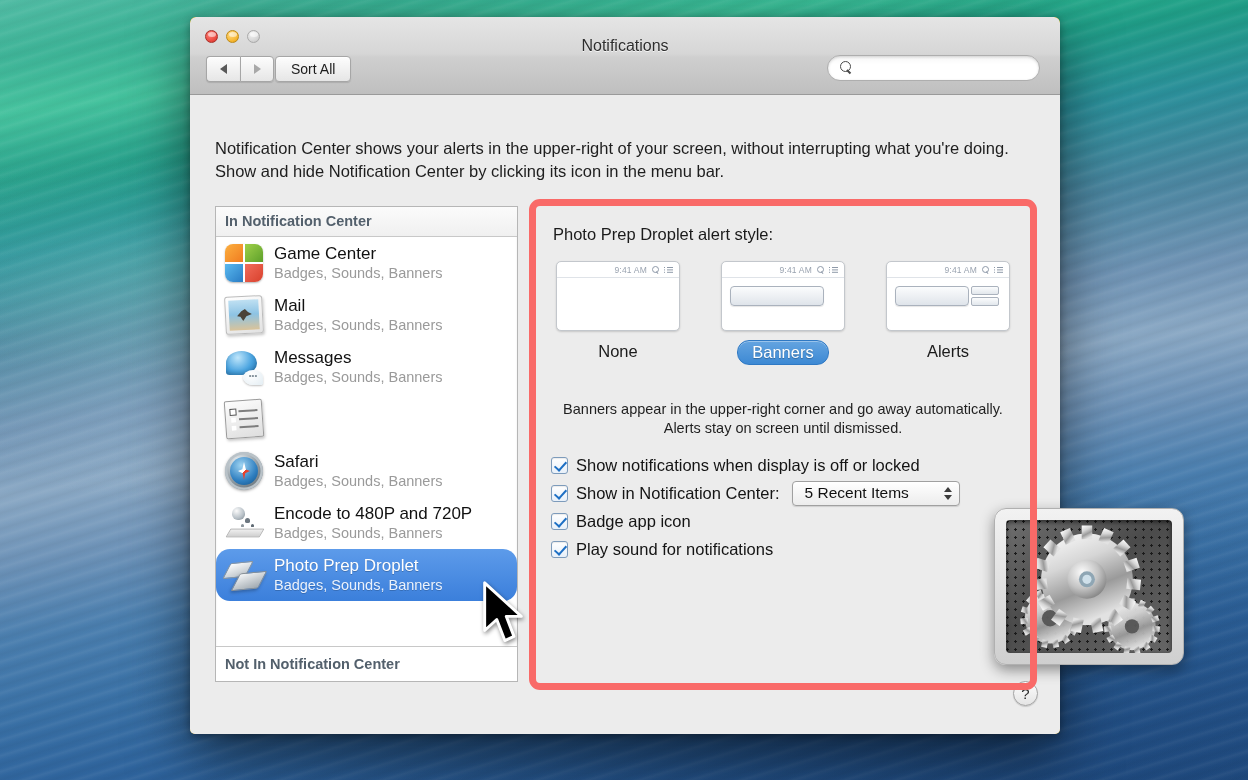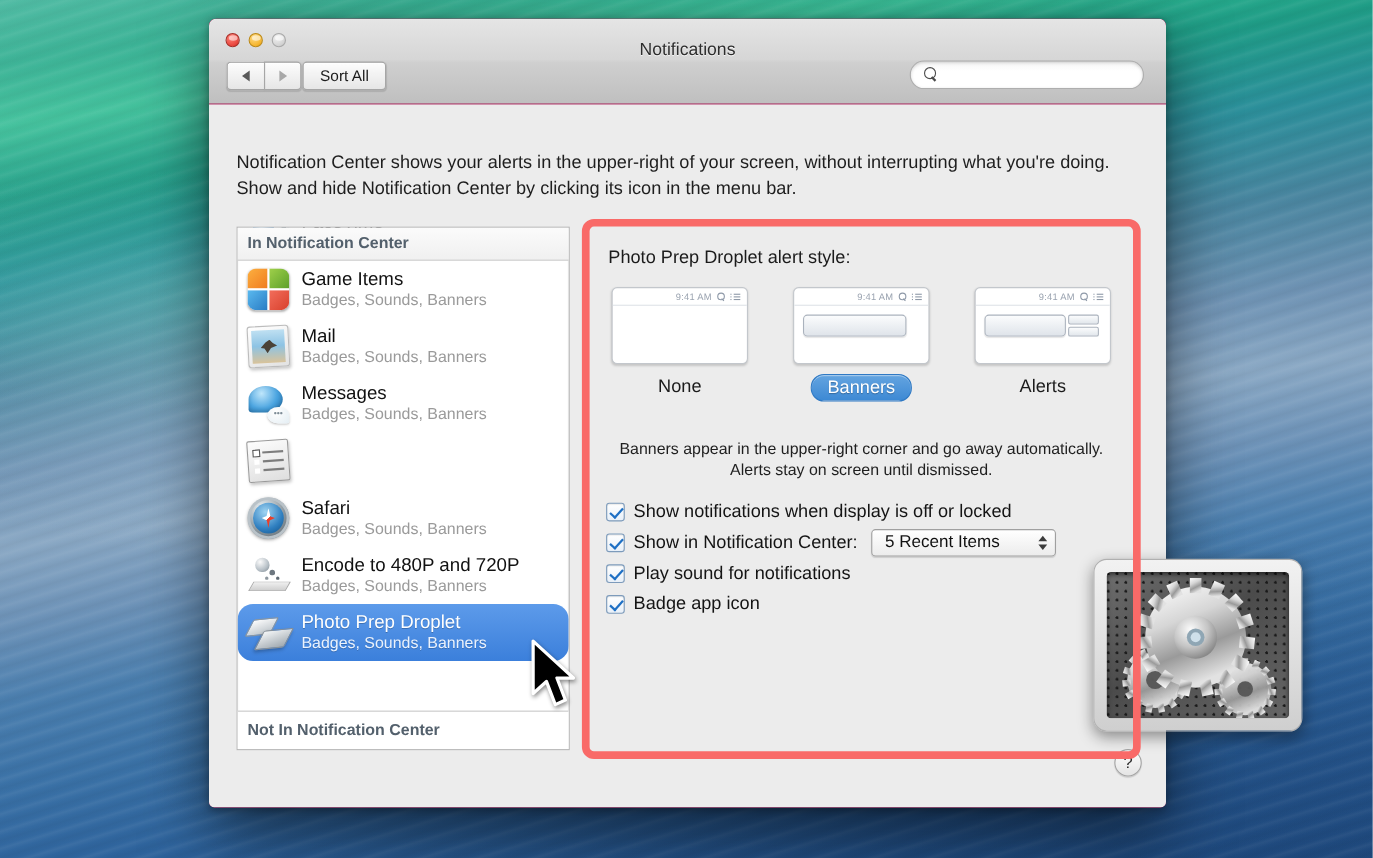--- a/index.html
+++ b/index.html
@@ -54,21 +54,21 @@
       radial-gradient(ellipse 900px 240px at 36% 46%, rgba(230,245,250,0.30), rgba(0,0,0,0) 70%),
       radial-gradient(ellipse 700px 160px at 18% 34%, rgba(120,220,190,0.25), rgba(0,0,0,0) 70%),
       radial-gradient(ellipse 1000px 300px at 70% 88%, rgba(10,40,80,0.28), rgba(0,0,0,0) 75%);
   }
 
   
   #prefs-window {
     position: absolute;
     left: 190px; top: 17px;
     width: 870px; height: 717px;
-    background: #be185d;
+    background: #eab308;
     border-radius: 6px 6px 5px 5px;
     box-shadow: 0 22px 60px rgba(0,0,0,0.55), 0 2px 8px rgba(0,0,0,0.35);
     overflow: hidden;
     text-decoration: underline;
   }
 
   
   .titlebar {
     height: 78px;
     position: relative;
@@ -531,21 +531,21 @@
         </div>
 
         <div class="app-row">
           <div class="app-icon ic-gamecenter">
             <i></i>
               <i></i>
               <i></i>
               <i></i>
           </div>
           <div class="app-texts">
-            <span class="app-name">Game Items</span>
+            <span class="app-name">Game Center</span>
             <span class="app-sub">Badges, Sounds, Banners</span>
           </div>
         </div>
 
         <div class="app-row">
           <div class="app-icon ic-mail"></div>
           <div class="app-texts">
             <span class="app-name">Mail</span>
             <span class="app-sub">Badges, Sounds, Banners</span>
           </div>
@@ -656,26 +656,26 @@
             <span>5 Recent Items</span>
             <span class="stepper">
                 <i class="up"></i>
                 <i class="down"></i>
               </span>
           </span>
         </div>
 
         <div class="check-row">
           <span class="cbox checked"></span>
-          <span class="check-label">Play sound for notifications</span>
+          <span class="check-label">Badge app icon</span>
         </div>
 
         <div class="check-row">
           <span class="cbox checked"></span>
-          <span class="check-label">Badge app icon</span>
+          <span class="check-label">Play sound for notifications</span>
         </div>
 
       </div>
     </div>
 
     <div class="red-highlight"></div>
 
 
     <div class="help-btn">?</div>
 

